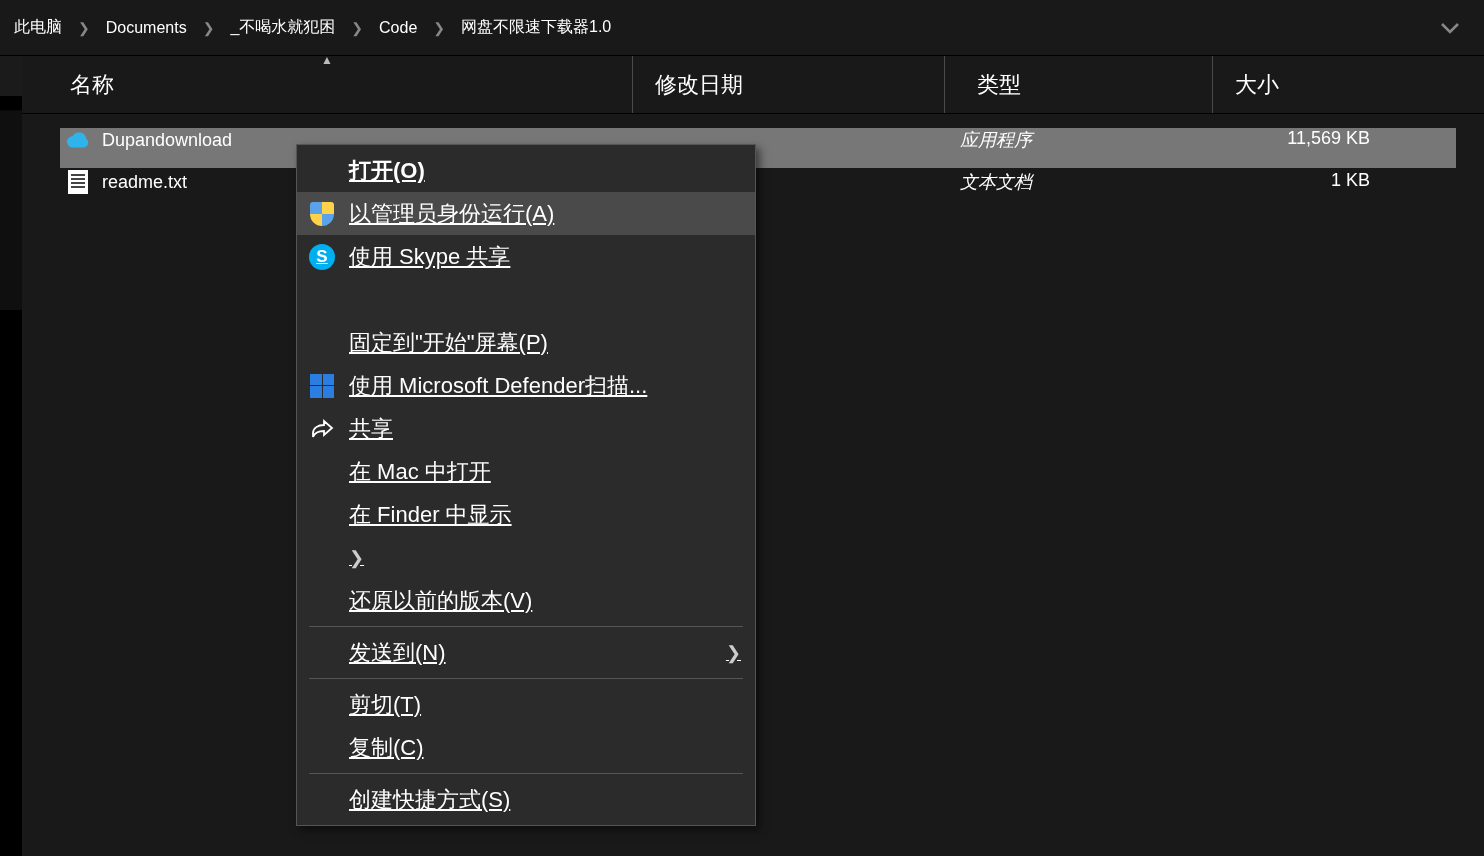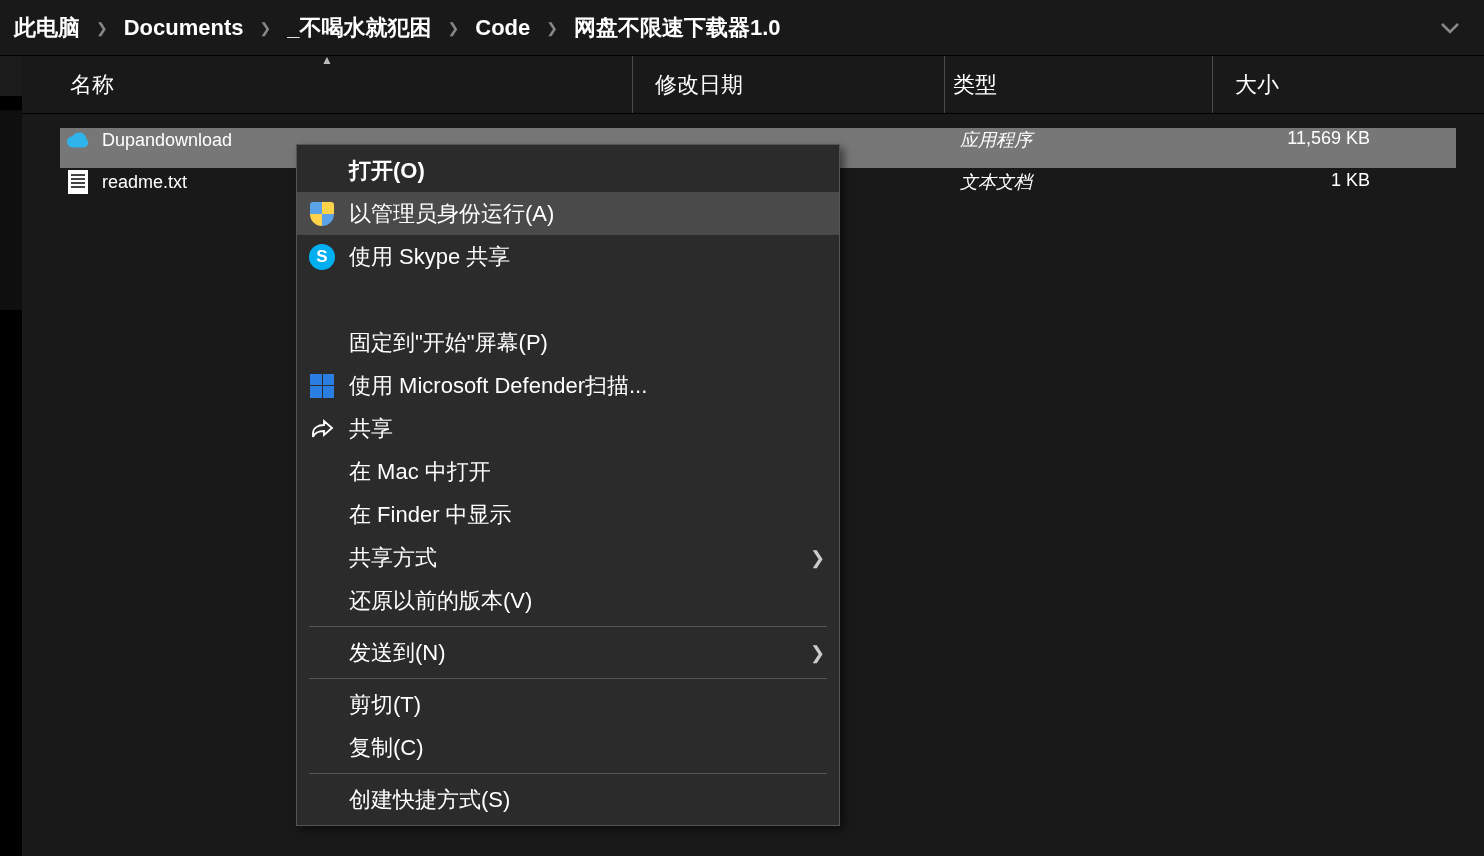--- a/index.html
+++ b/index.html
@@ -20,25 +20,24 @@
       height: 56px;
       display: flex;
       align-items: center;
       padding: 0 8px;
       background: #191919;
       border-bottom: 1px solid #000;
     }
     .breadcrumb-item {
       display: flex;
       align-items: center;
-      font-size: 22px;
+      font-size: 16px;
       color: #fff;
       padding: 0 6px;
       cursor: pointer;
-      font-weight: bold;
     }
     .breadcrumb-chevron {
       color: #888;
       font-size: 14px;
       padding: 0 10px;
       user-select: none;
     }
     .breadcrumb-expand {
       margin-left: auto;
       padding: 6px 16px;
@@ -78,21 +77,21 @@
       font-size: 22px;
       color: #fff;
       padding: 0 14px;
       position: relative;
       height: 100%;
       display: flex;
       align-items: center;
     }
     .col.name { flex: 0 0 610px; padding-left: 48px; }
     .col.date { flex: 0 0 312px; border-left: 1px solid #4a4a4a; padding-left: 22px; }
-    .col.type { flex: 0 0 268px; border-left: 1px solid #4a4a4a; padding-left: 8px; }
+    .col.type { flex: 0 0 268px; border-left: 1px solid #4a4a4a; padding-left: 32px; }
     .col.size { flex: 0 0 172px; border-left: 1px solid #4a4a4a; padding-left: 22px; }
     .sort-indicator {
       position: absolute;
       top: -3px;
       left: 50%;
       transform: translateX(-50%);
       font-size: 12px;
       color: #bbb;
     }
     .file-rows { padding-top: 14px; }
@@ -122,26 +121,27 @@
       position: absolute;
       top: 4px; left: 3px; right: 3px;
       height: 2px;
       background: #444;
       box-shadow: 0 4px 0 #444, 0 8px 0 #444, 0 12px 0 #444;
     }
     .context-menu {
       position: absolute;
       left: 296px;
       top: 144px;
-      width: 544px;
+      width: 460px;
       background: #2b2b2b;
       border: 1px solid #555;
       box-shadow: 4px 4px 8px rgba(0,0,0,0.5);
       z-index: 100;
       padding: 4px 0;
+      text-decoration: underline;
     }
     .menu-item {
       display: flex;
       align-items: center;
       height: 43px;
       padding: 0 14px 0 10px;
       cursor: pointer;
       font-size: 22px;
       color: #fff;
     }
@@ -318,21 +318,20 @@
   <div class="menu-item">
     <span class="menu-icon"></span>
     <span class="menu-label">在 Mac 中打开</span>
   </div>
   <div class="menu-item">
     <span class="menu-icon"></span>
     <span class="menu-label">在 Finder 中显示</span>
   </div>
   <div class="menu-item">
     <span class="menu-icon"></span>
-    <span class="menu-label">共享方式</span>
     <span class="menu-arrow">❯</span>
   </div>
   <div class="menu-item">
     <span class="menu-icon"></span>
     <span class="menu-label">还原以前的版本(V)</span>
   </div>
   <div class="menu-sep"></div>
   <div class="menu-item">
     <span class="menu-icon"></span>
     <span class="menu-label">发送到(N)</span>

